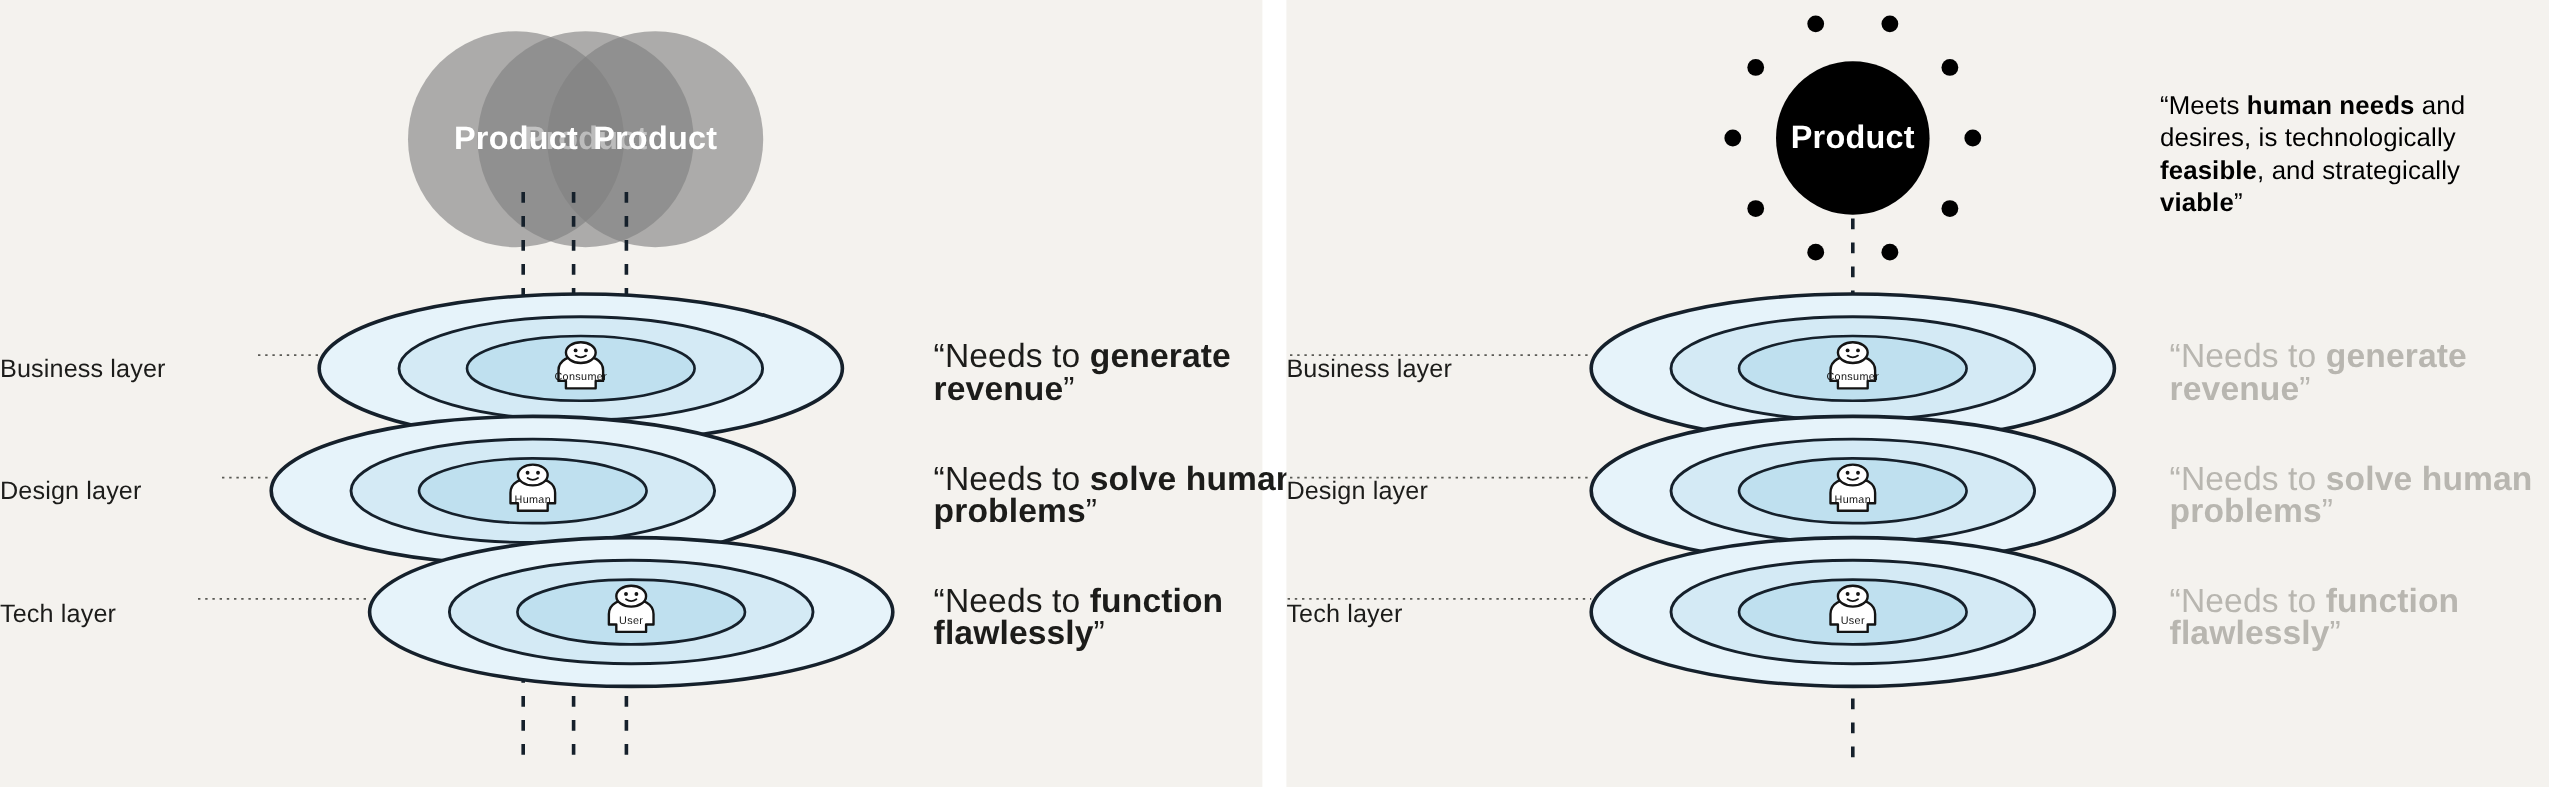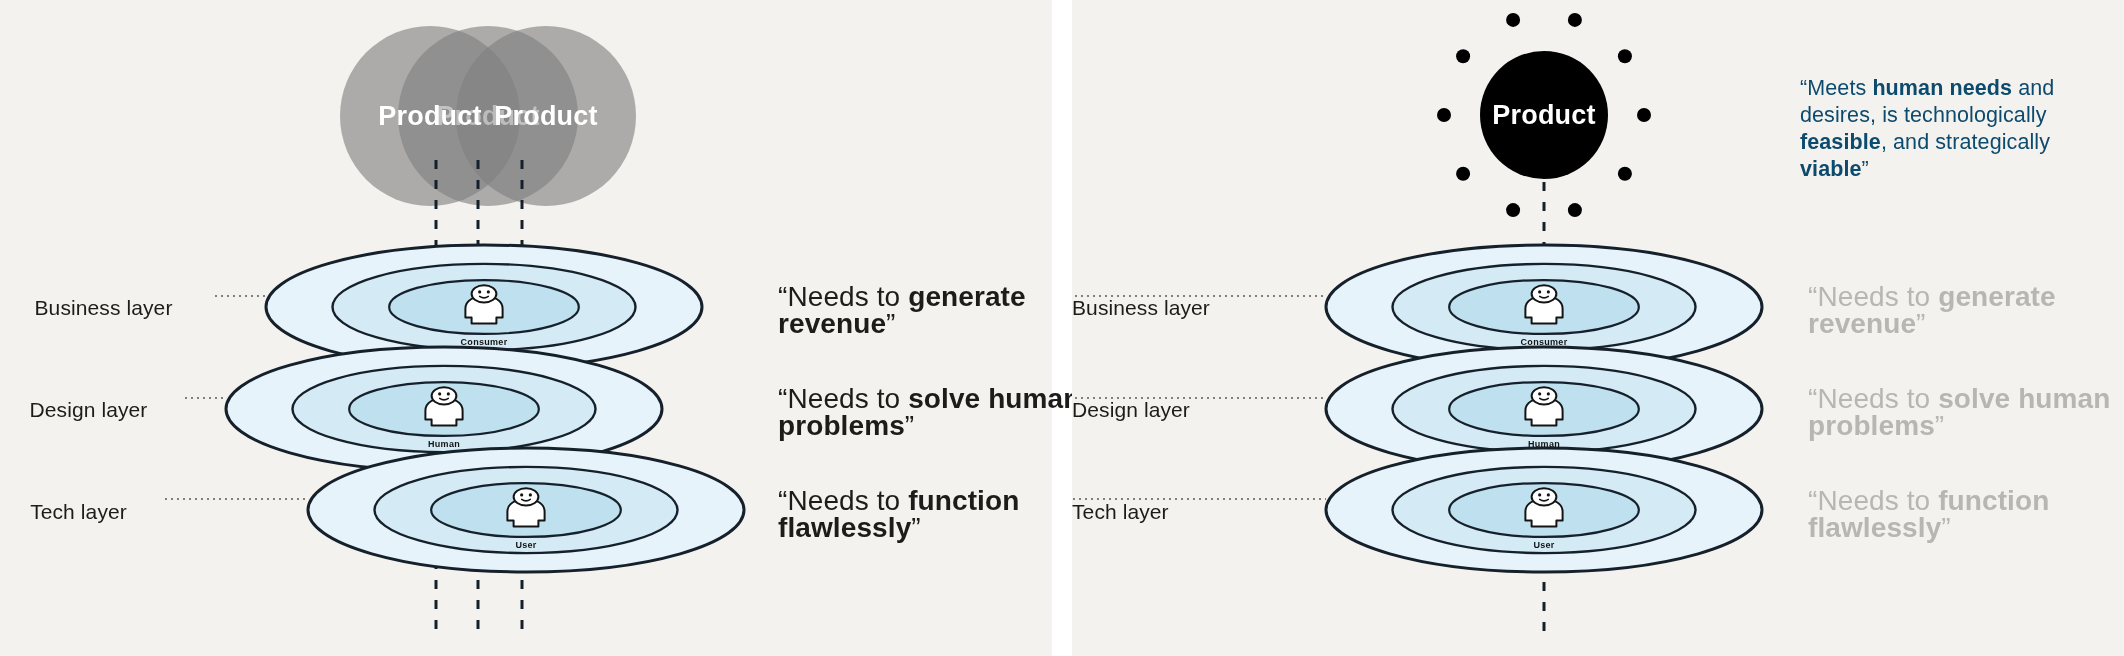--- a/index.html
+++ b/index.html
@@ -35,39 +35,39 @@
     height: 100%;
     display: block;
   }
 
   
   .layer-label {
     position: absolute;
     font-size: 21px;
     color: #1c1c1a;
     white-space: nowrap;
-    text-align: center;
+    text-align: left;
     letter-spacing: .1px;
   }
   .quote {
     position: absolute;
     font-size: 28px;
     line-height: 27px;
     color: #1c1c1a;
     width: 330px;
     letter-spacing: .1px;
   }
   .quote b { font-weight: bold; }
   .quote.muted, .quote.muted b { color: #b8b6b0; }
 
   .hero-quote {
     position: absolute;
     font-size: 21.5px;
     line-height: 27px;
-    color: #0c4a6e;
+    color: #000000;
     width: 300px;
     letter-spacing: .1px;
   }
   .hero-quote b { font-weight: bold; }
 
   .bubble-text {
     position: absolute;
     color: #ffffff;
     font-size: 27px;
     font-weight: bold;
@@ -80,26 +80,25 @@
     color: #ffffff;
     font-size: 27px;
     font-weight: bold;
     white-space: nowrap;
     transform: translate(-50%, -50%);
     letter-spacing: .2px;
   }
   .persona-text {
     position: absolute;
     font-size: 9px;
-    font-weight: bold;
+    font-weight: normal;
     color: #141414;
     white-space: nowrap;
     transform: translate(-50%, -50%);
     letter-spacing: .3px;
-    margin-top: 28px;
   }
 </style>
 </head>
 <body>
 
 <div id="stage">
 
   <div class="panel" id="panel-left">
     <svg class="panel-svg" viewBox="0 0 1052 656">
       <defs>

